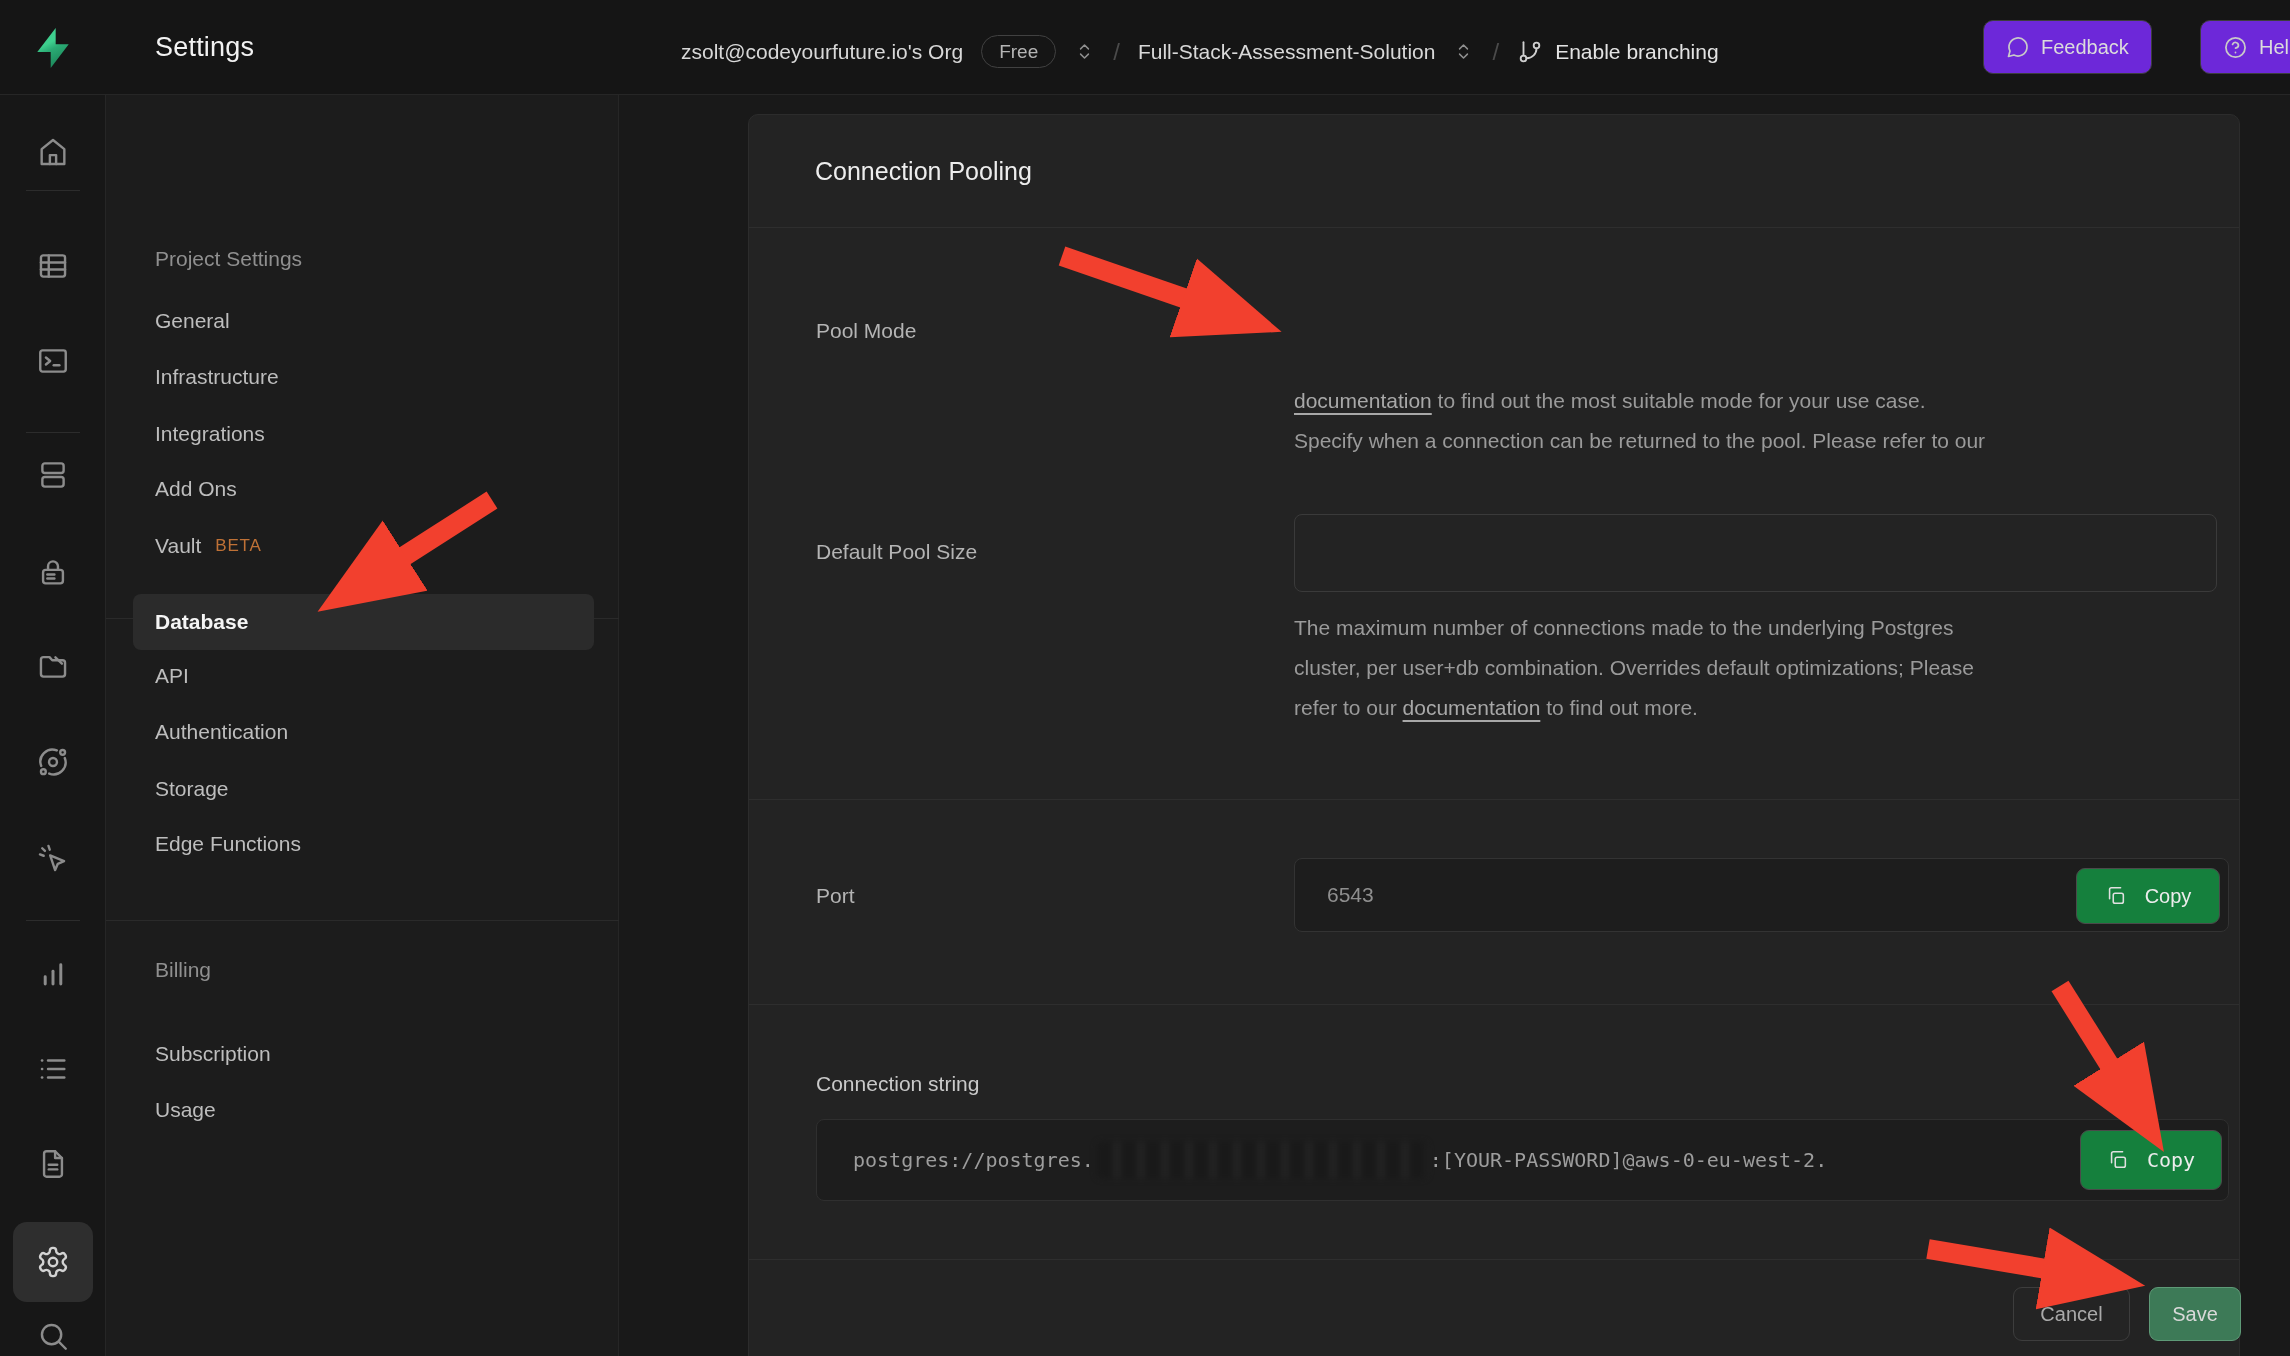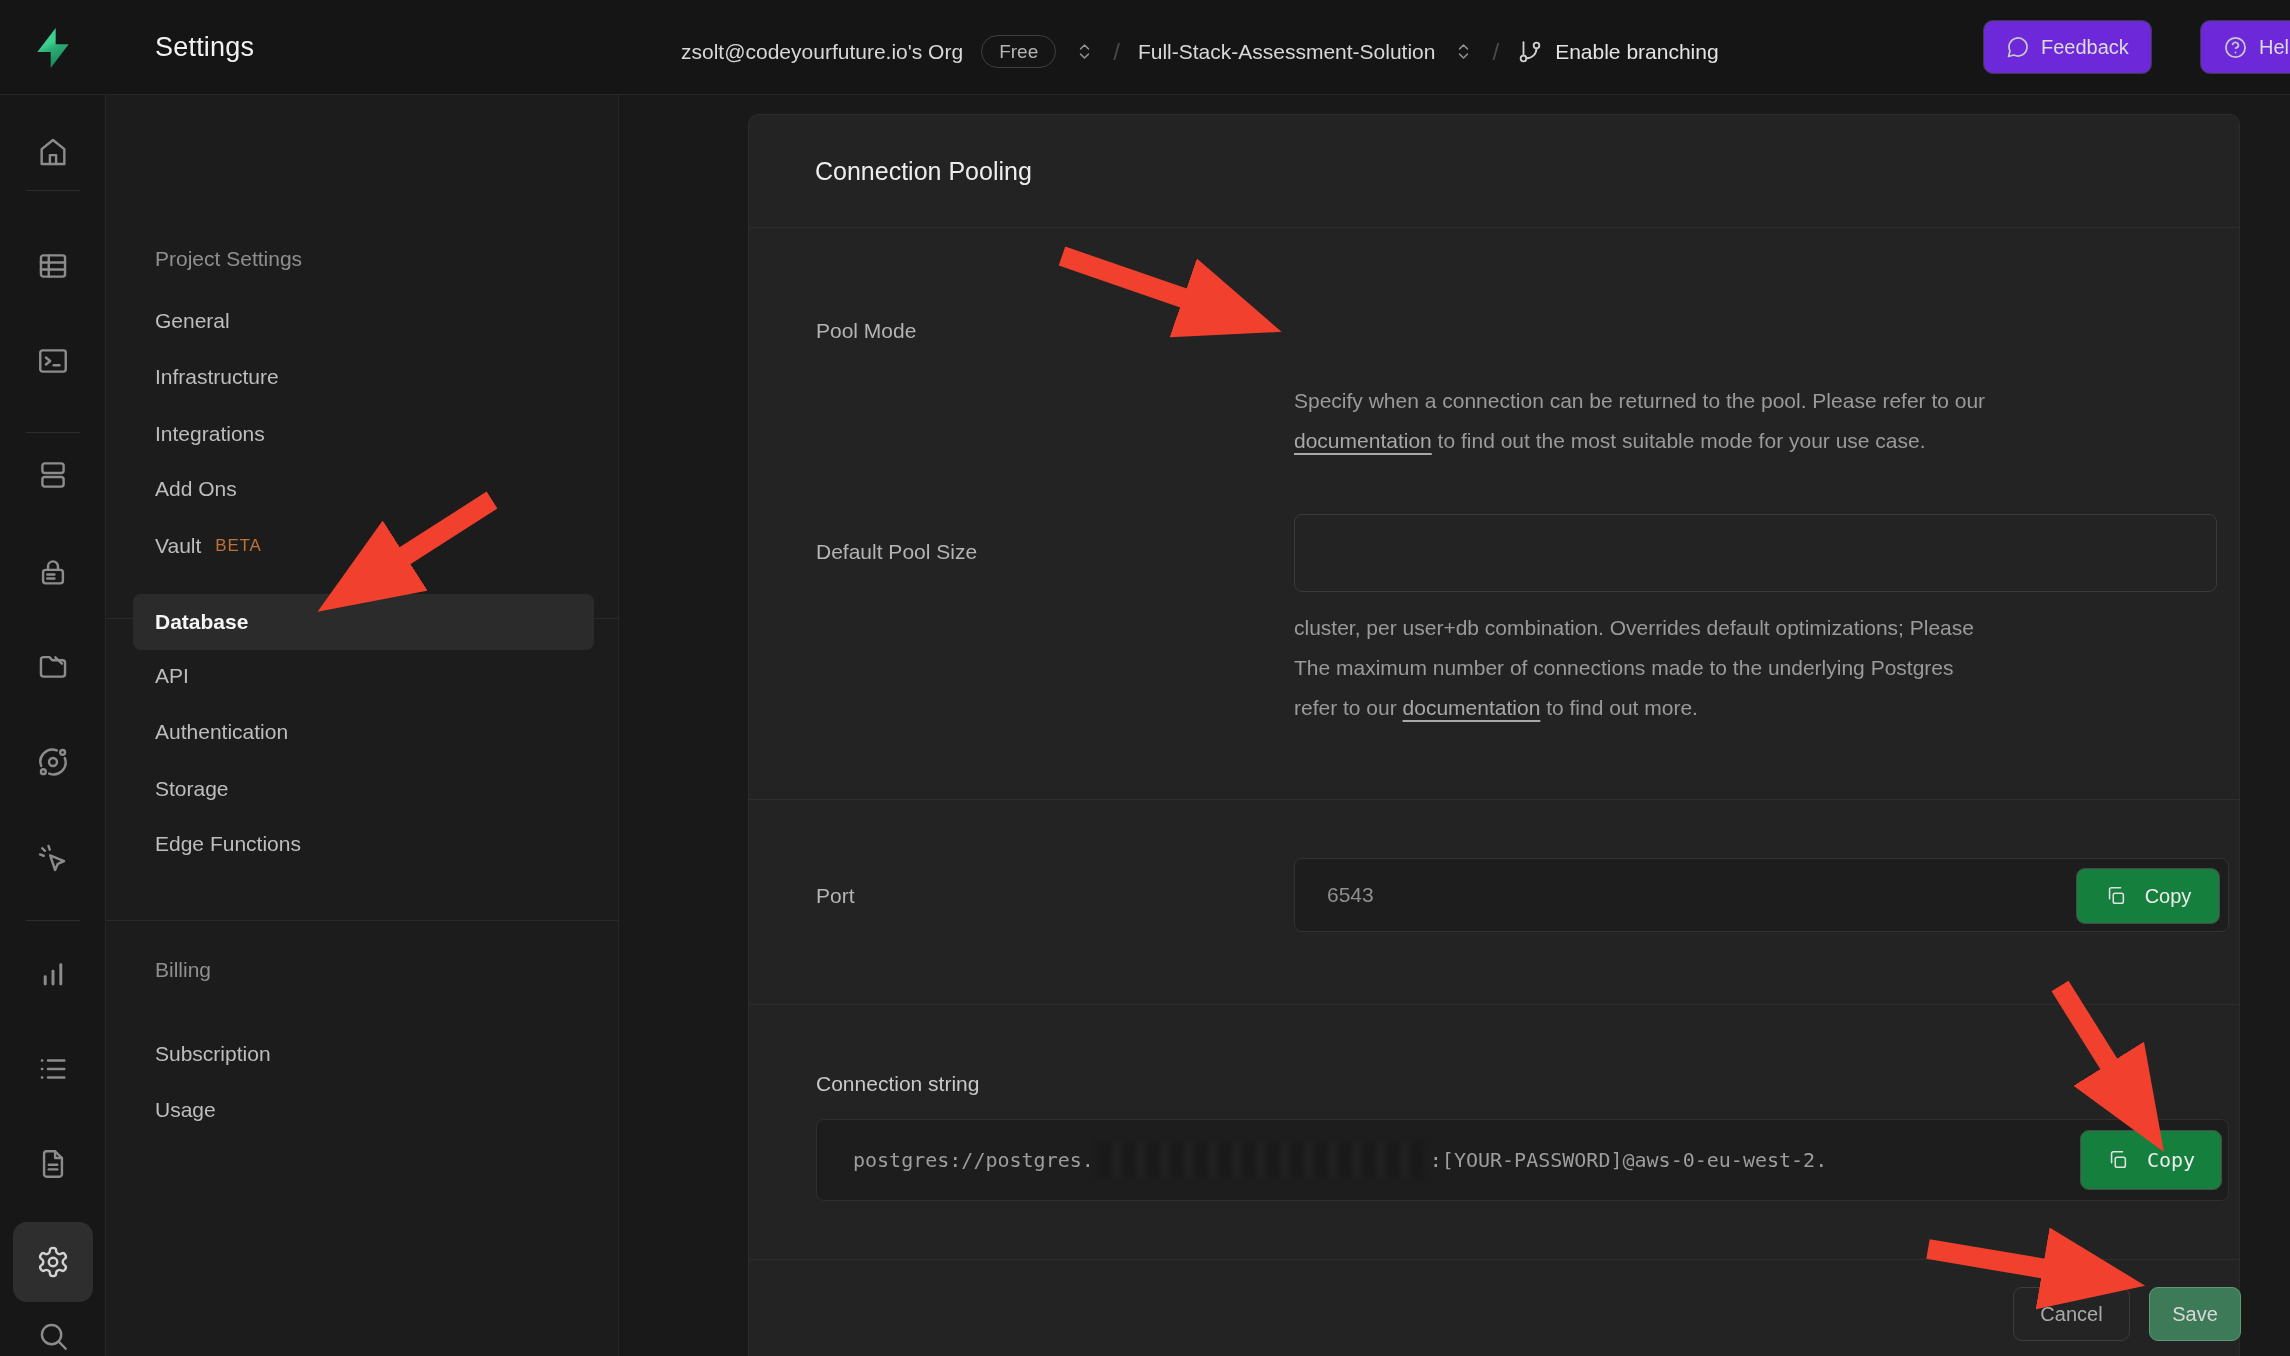--- a/index.html
+++ b/index.html
@@ -294,31 +294,31 @@
       </div>
   </div>
 
   <div class="main">
     <div class="card">
       <div class="card-header">Connection Pooling</div>
       <div class="cdiv" style="top:112px"></div>
 
       <div class="row-label" style="top:204px">Pool Mode</div>
       <div class="desc" style="top:266px">
-        <div><span>Specify when a connection can be returned to the pool. Please refer to our</span></div>
         <div>
           <a>documentation</a><span> to find out the most suitable mode for your use case.</span>
         </div>
+        <div><span>Specify when a connection can be returned to the pool. Please refer to our</span></div>
       </div>
 
       <div class="row-label" style="top:425px">Default Pool Size</div>
       <input class="text-input" style="top: 399px;" value="">
       <div class="desc" style="top:493px">
+        <div><span>The maximum number of connections made to the underlying Postgres</span></div>
         <div><span>cluster, per user+db combination. Overrides default optimizations; Please</span></div>
-        <div><span>The maximum number of connections made to the underlying Postgres</span></div>
         <div>
           <span>refer to our </span><a>documentation</a><span> to find out more.</span>
         </div>
       </div>
 
       <div class="cdiv" style="top:684px"></div>
 
       <div class="row-label" style="top:769px">Port</div>
       <div class="ro-input" style="top:743px">
         <span class="val">6543</span>

